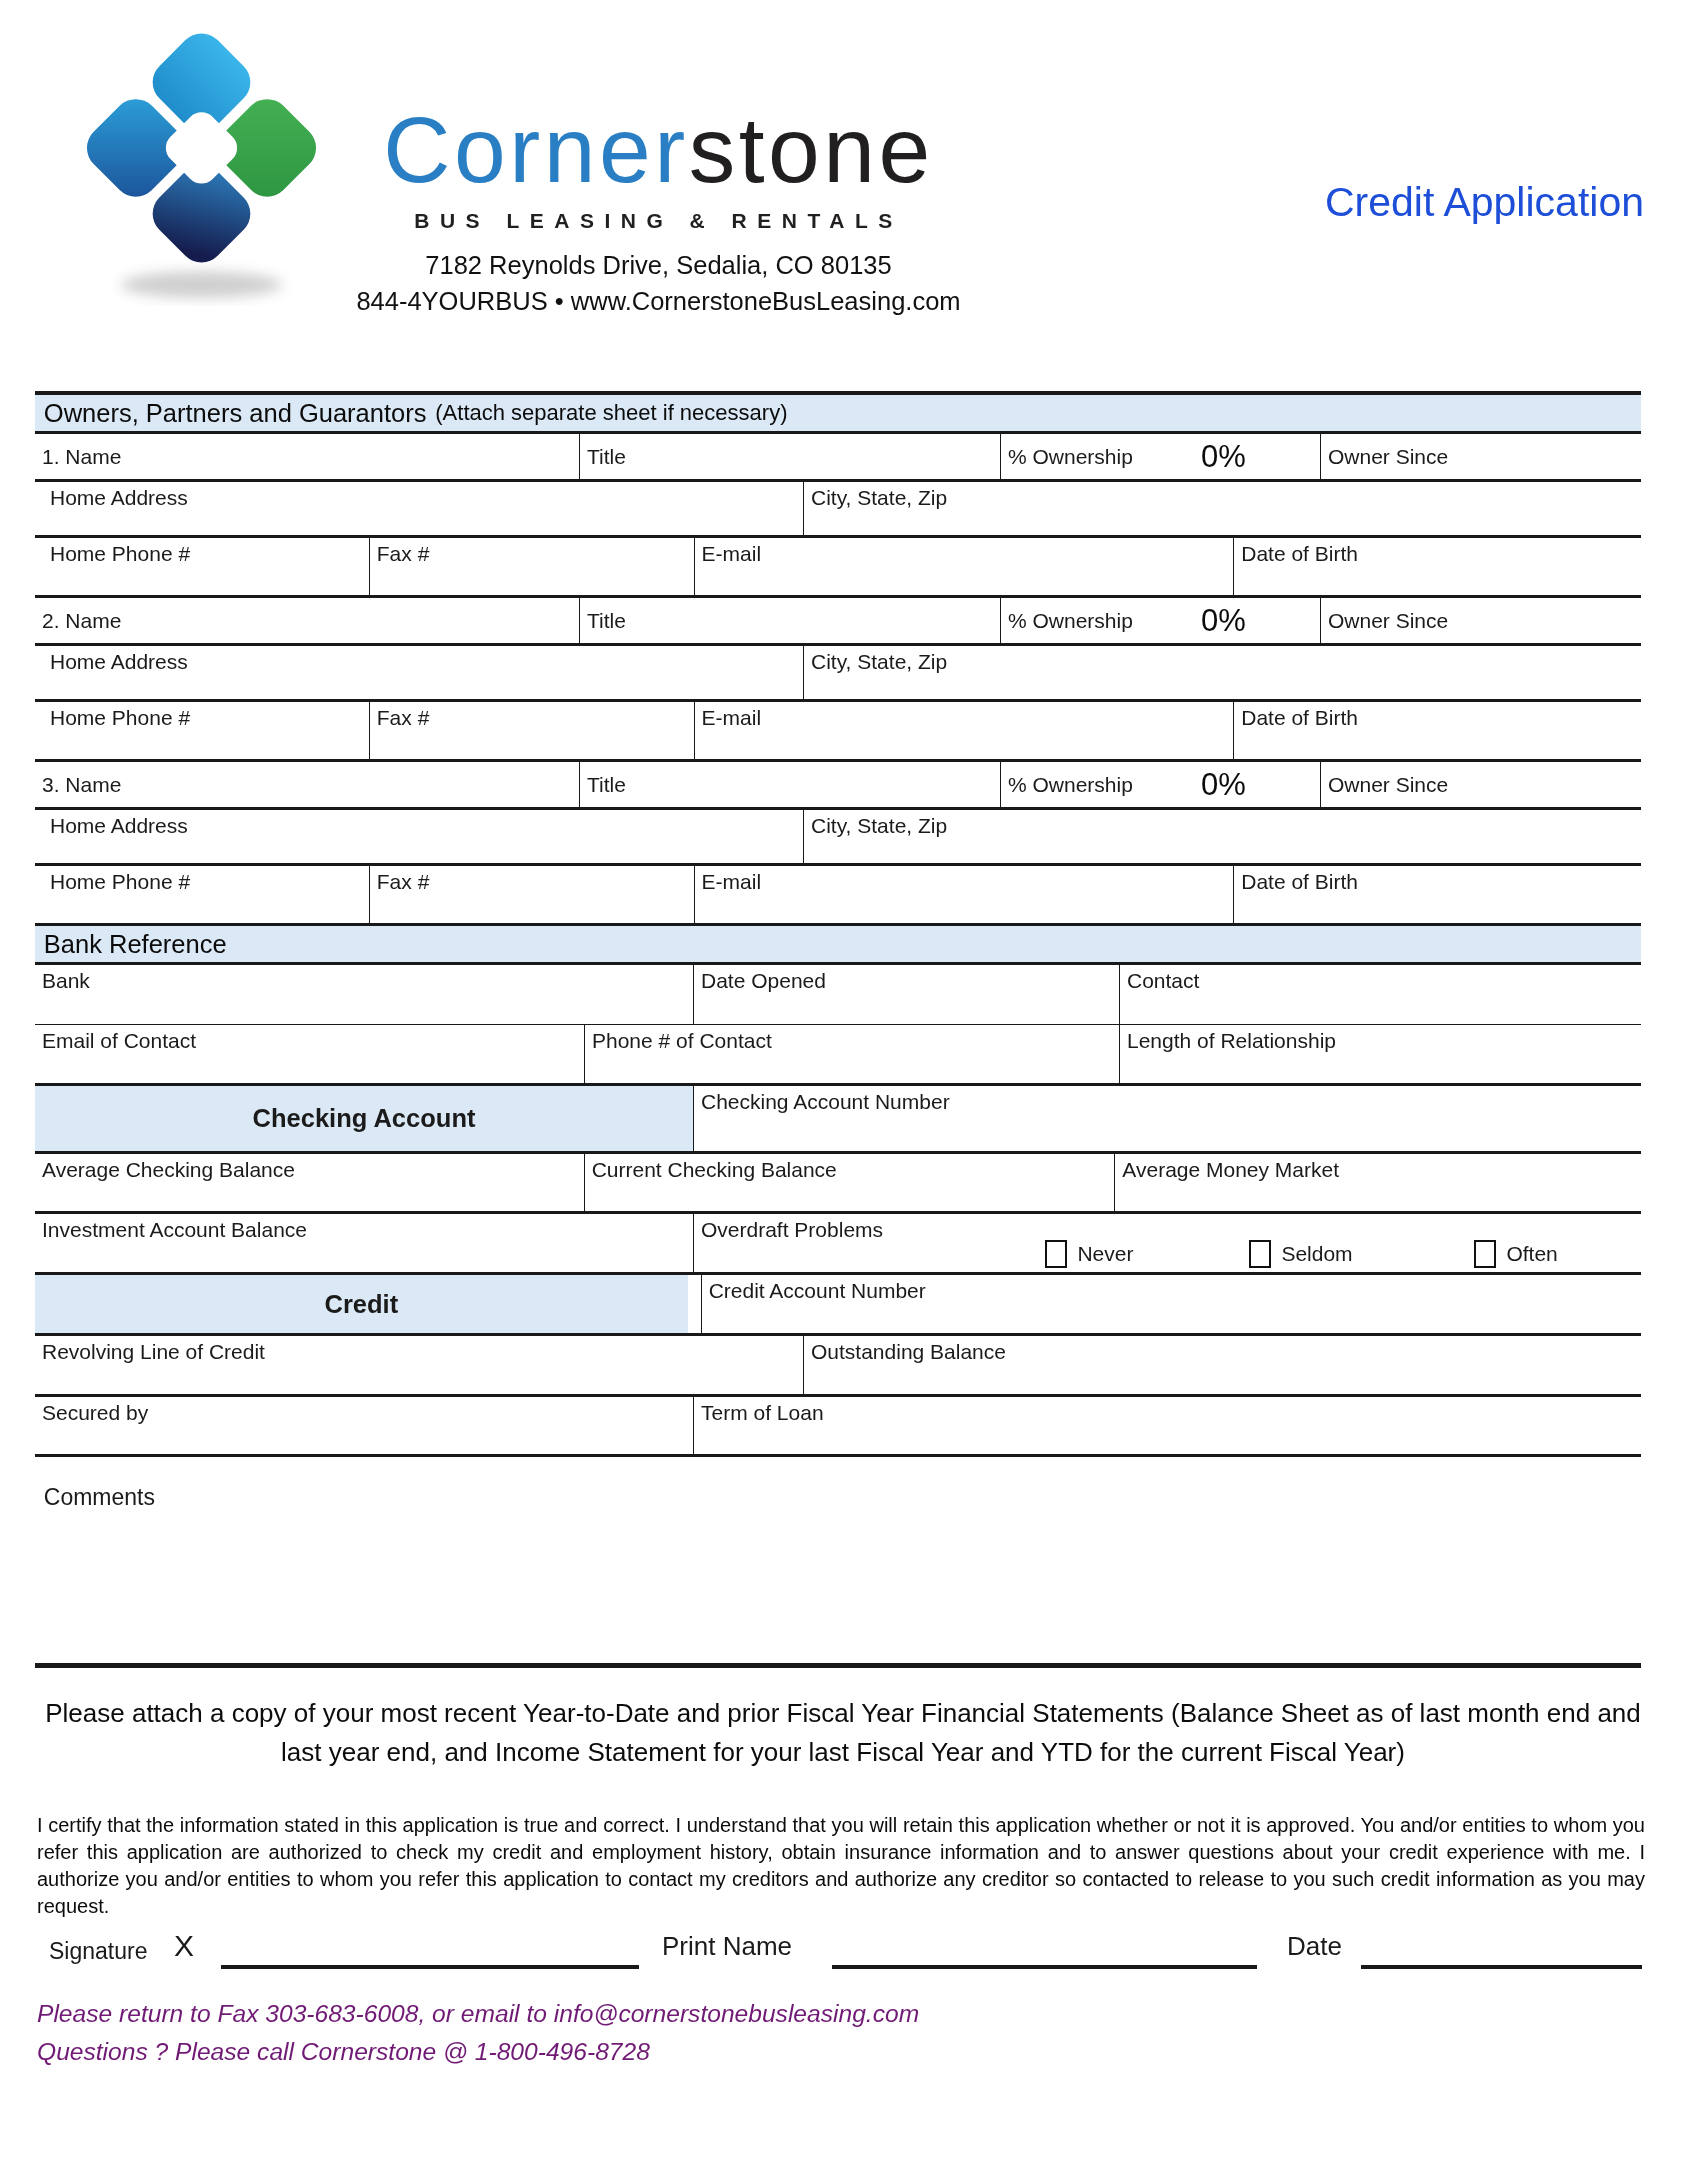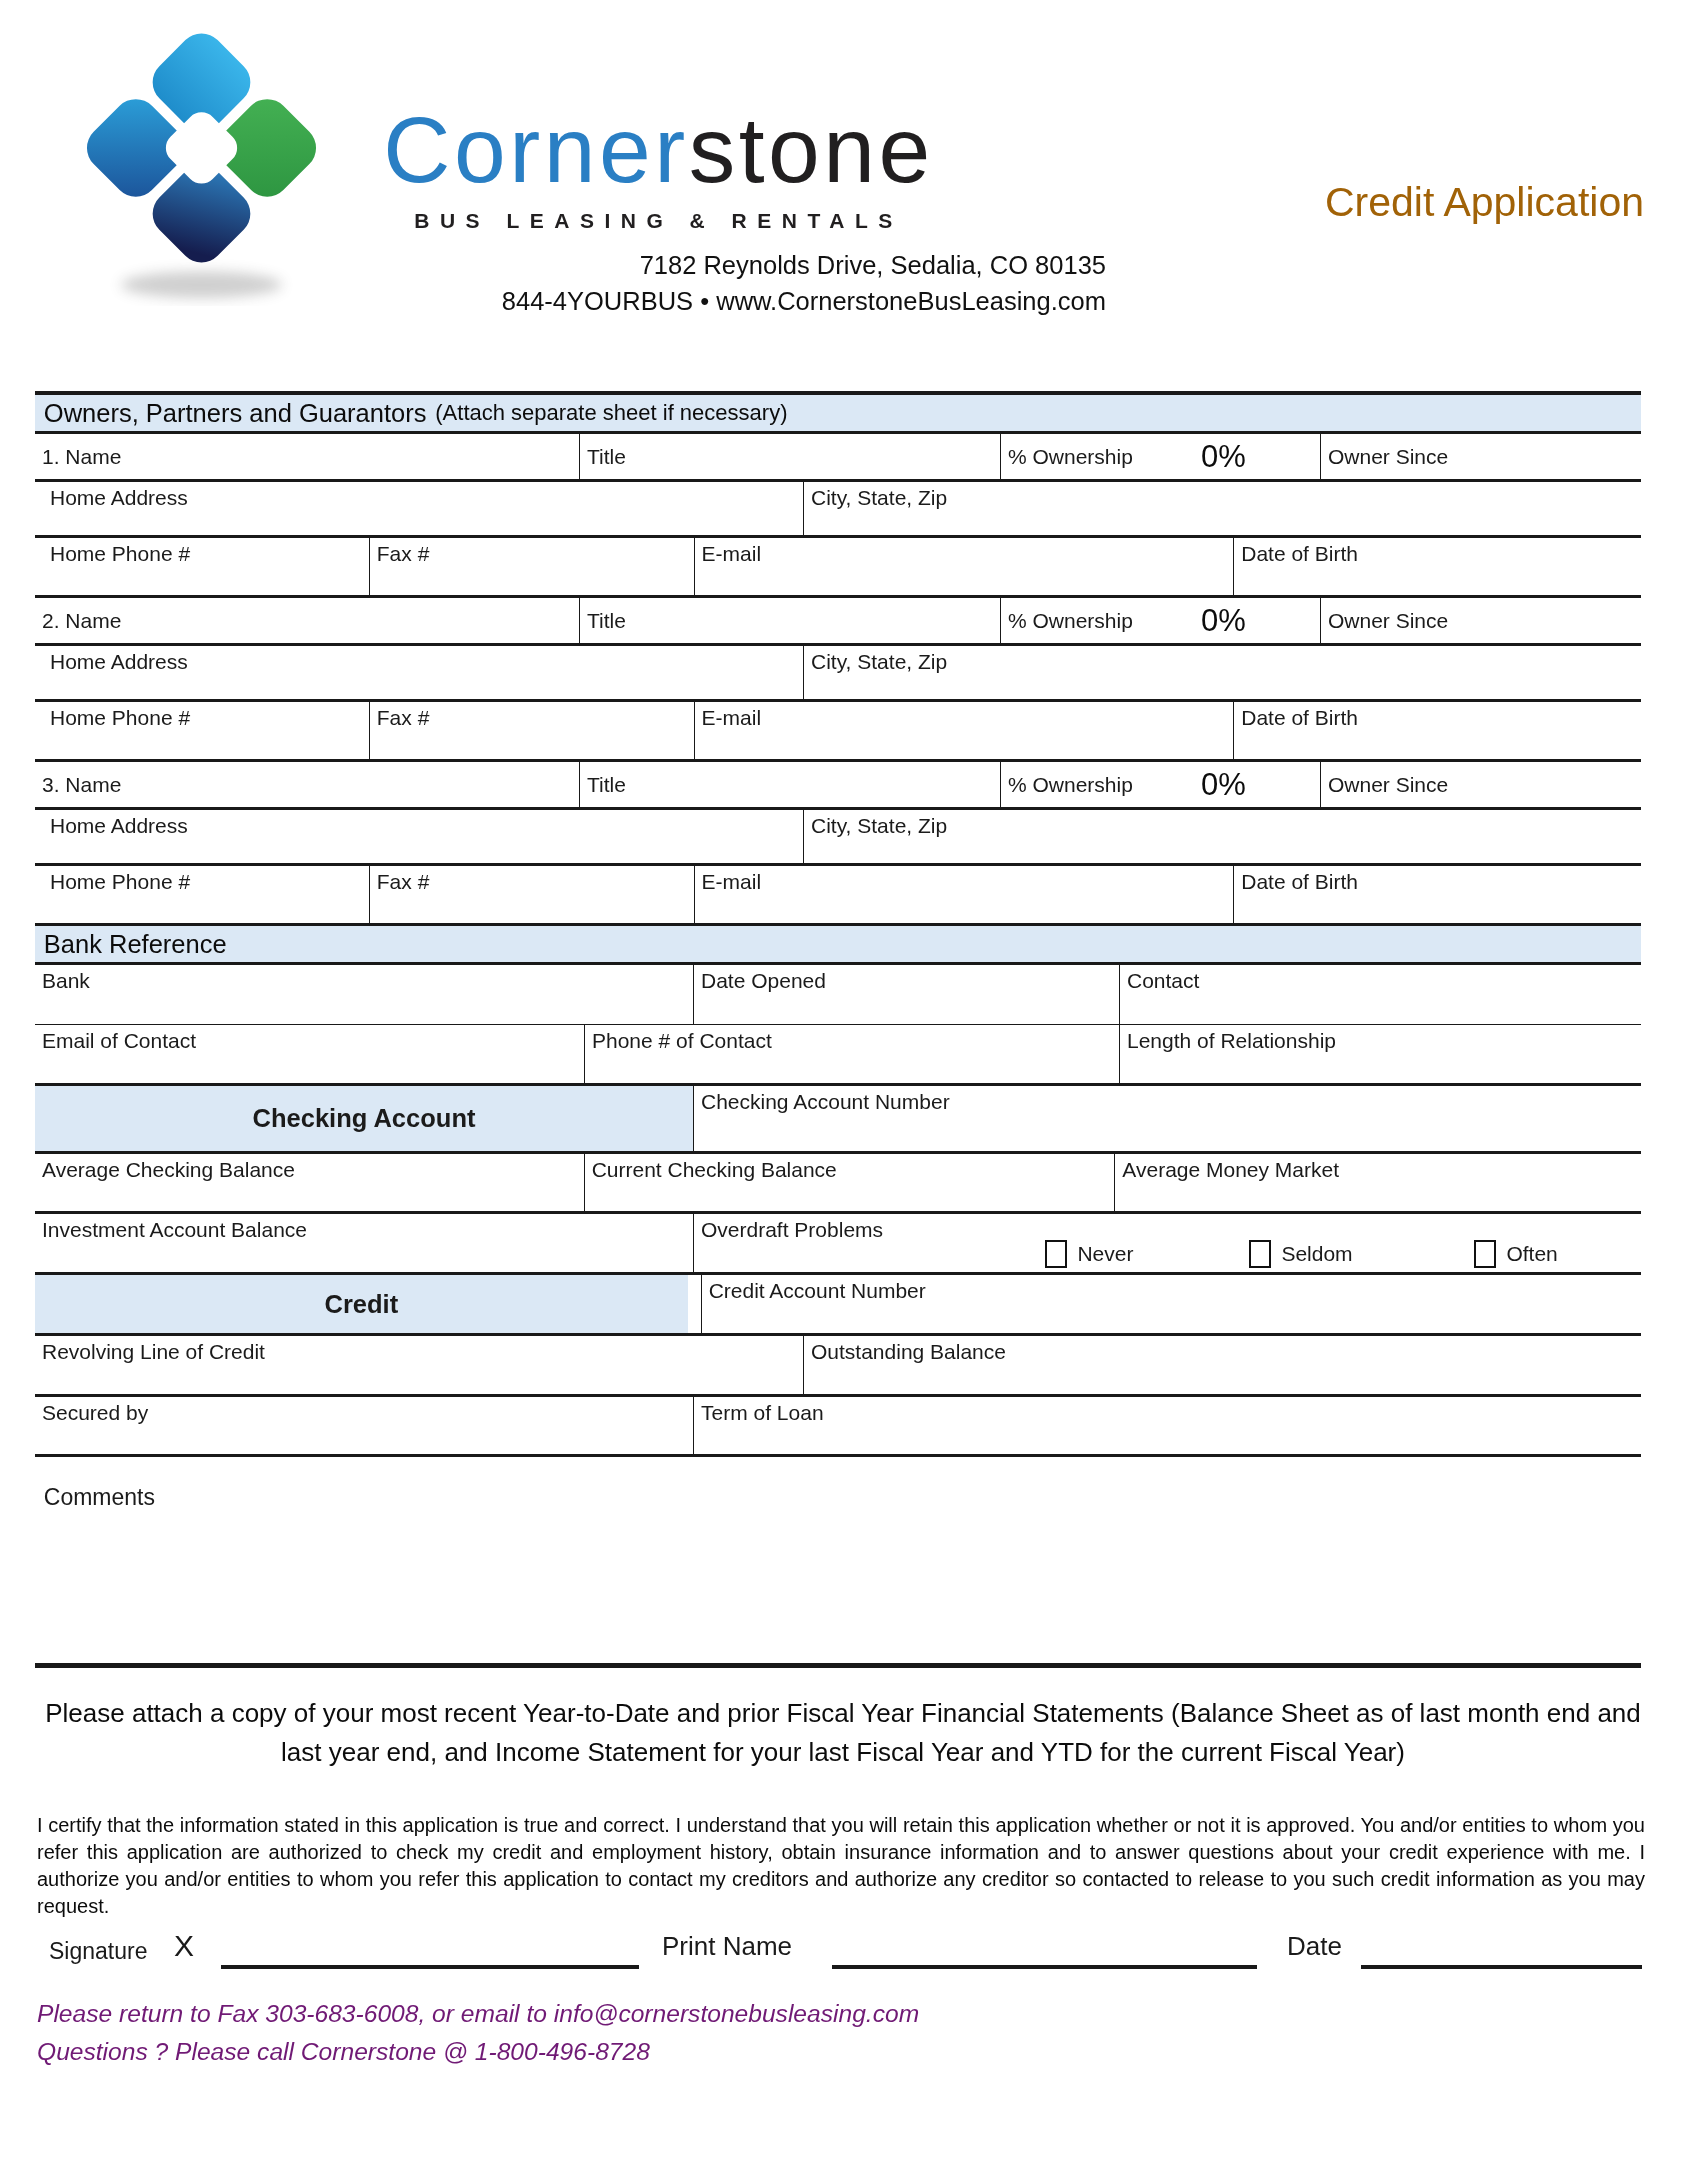--- a/index.html
+++ b/index.html
@@ -7,23 +7,23 @@
     position:relative; width:1685px; height:2181px; background:#ffffff;
     font-family:"Liberation Sans", sans-serif; color:#1b1b1b; overflow:hidden;
   }
   
   .logo-wrap { position:absolute; left:70px; top:24.6px; width:263px; height:281px; }
   .brand-block { position:absolute; left:211px; top:104px; width:895px; text-align:center; }
   .wordmark { font-size:93px; line-height:1; letter-spacing:3.5px; white-space:nowrap; font-weight:400; }
   .wordmark .w-blue { color:#2a7fc4; }
   .wordmark .w-dark { color:#211f20; }
   .tagline { margin-top:12.3px; font-size:21px; font-weight:700; letter-spacing:10.5px; color:#211f20; white-space:nowrap; }
-  .addr { margin-top:14px; font-size:25.5px; line-height:36px; color:#111111;text-align:right; }
+  .addr { margin-top:14px; font-size:25.5px; line-height:36px; color:#111111; }
   .doc-title { position:absolute; left:1275px; top:179px; width:369px; text-align:right;
-               font-size:41px; color:#a16207; letter-spacing:0px; }
+               font-size:41px; color:#1d4ed8; letter-spacing:0px; }
   
   .ftable { position:absolute; left:35px; top:391px; width:1606px; border-top:4.4px solid #191919; }
   .sechdr { background:#dbe8f5; height:39px; border-bottom:3.5px solid #191919; display:flex; align-items:center;
             padding-left:8.8px; box-sizing:border-box; font-size:25.5px; color:#0c0c0c; }
   .sechdr .note { font-size:22px; margin-left:8.8px; }
   .trow { display:flex; border-bottom:3.5px solid #191919; box-sizing:border-box; }
   .trow.thin { border-bottom-width:1.8px; }
   .cell { position:relative; box-sizing:border-box; padding:4.4px 3.5px 0 7px; font-size:21px; }
   .cell + .cell { border-left:1.8px solid #191919; }
   .cell.pad-lg { padding-left:15px; }

